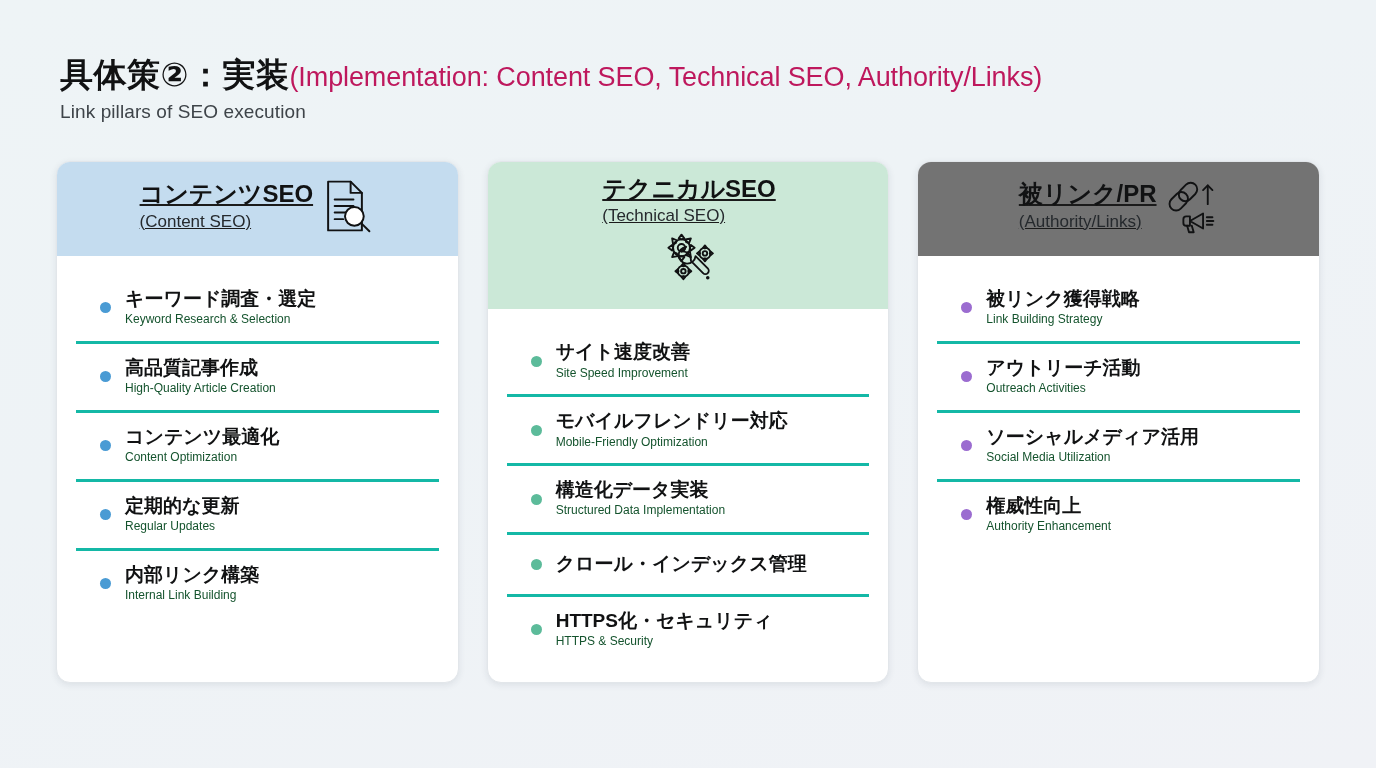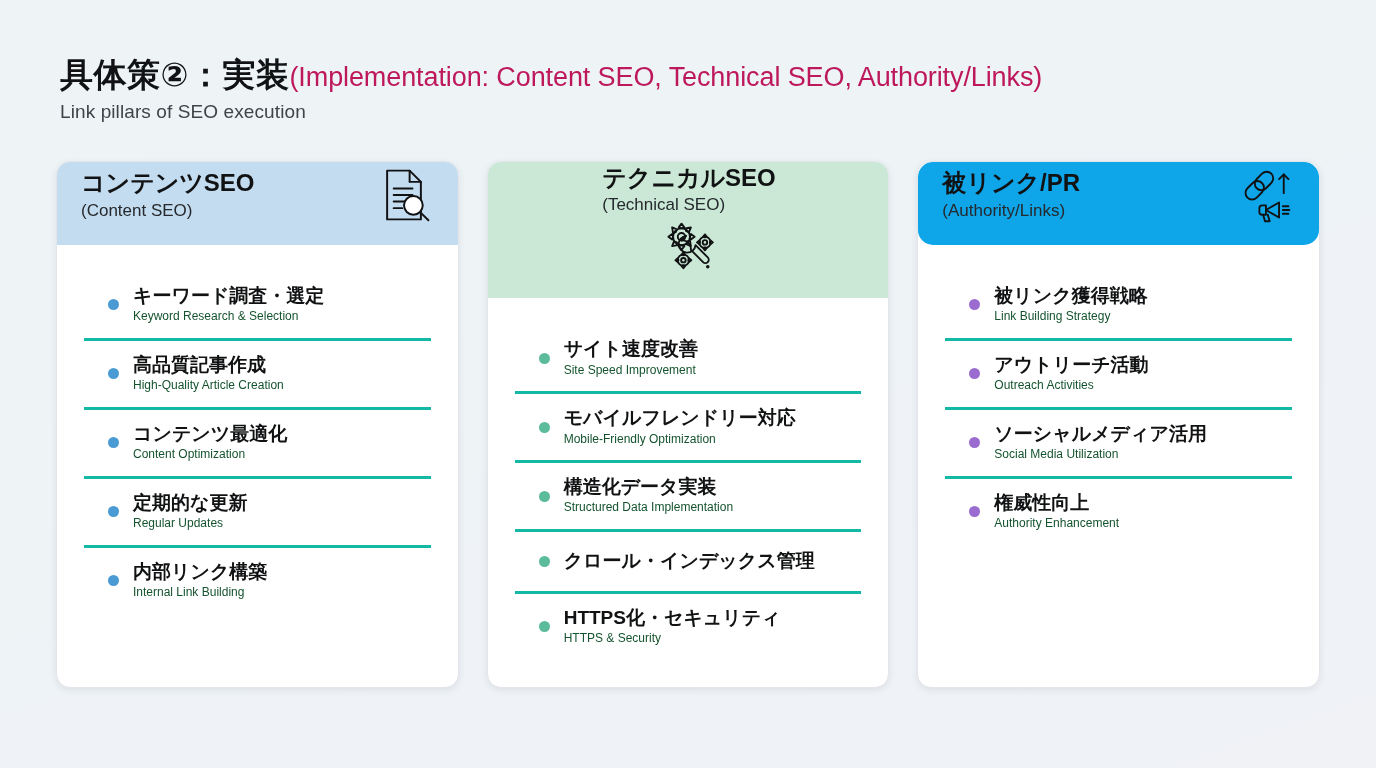--- a/index.html
+++ b/index.html
@@ -68,24 +68,25 @@
     border: 1px solid #e2e6ea;
     box-shadow: 0 2px 7px rgba(30, 45, 70, 0.09);
     overflow: hidden;
     display: flex;
     flex-direction: column;
   }
 
   .card-header {
     display: flex;
     align-items: center;
-    justify-content: space-between;
-    padding: 1px 22px 18px 24px;
+    justify-content: center;
+    padding: 12px 22px 18px 24px;
     min-height: 66px;
     box-sizing: border-box;
+    text-decoration: underline;
   }
   .card-header-text {
     min-width: 0;
   }
   .card-title-jp {
     font-size: 24px;
     font-weight: 700;
     color: #111213;
     line-height: 1.22;
     white-space: nowrap;
@@ -108,26 +109,26 @@
   }
   .card-icon svg {
     width: 60px;
     height: 60px;
     display: block;
   }
 
   
   .hdr-blue   { background: #c4dcef; }
   .hdr-green  { background: #cbe8d7; flex-direction: column; }
-  .hdr-purple { background: #0ea5e9; border-radius: 15px; }
+  .hdr-purple { background: #737373; }
 
   
   .card-list {
     list-style: none;
-    margin: 12px;
+    margin: 4px;
     padding: 15px;
     flex: 1 1 auto;
   }
   .list-item {
     display: flex;
     align-items: center;
     gap: 14px;
     padding: 12px 18px 13px 24px;
     border-top: 3px solid #14b8a6;
     min-height: 62px;

